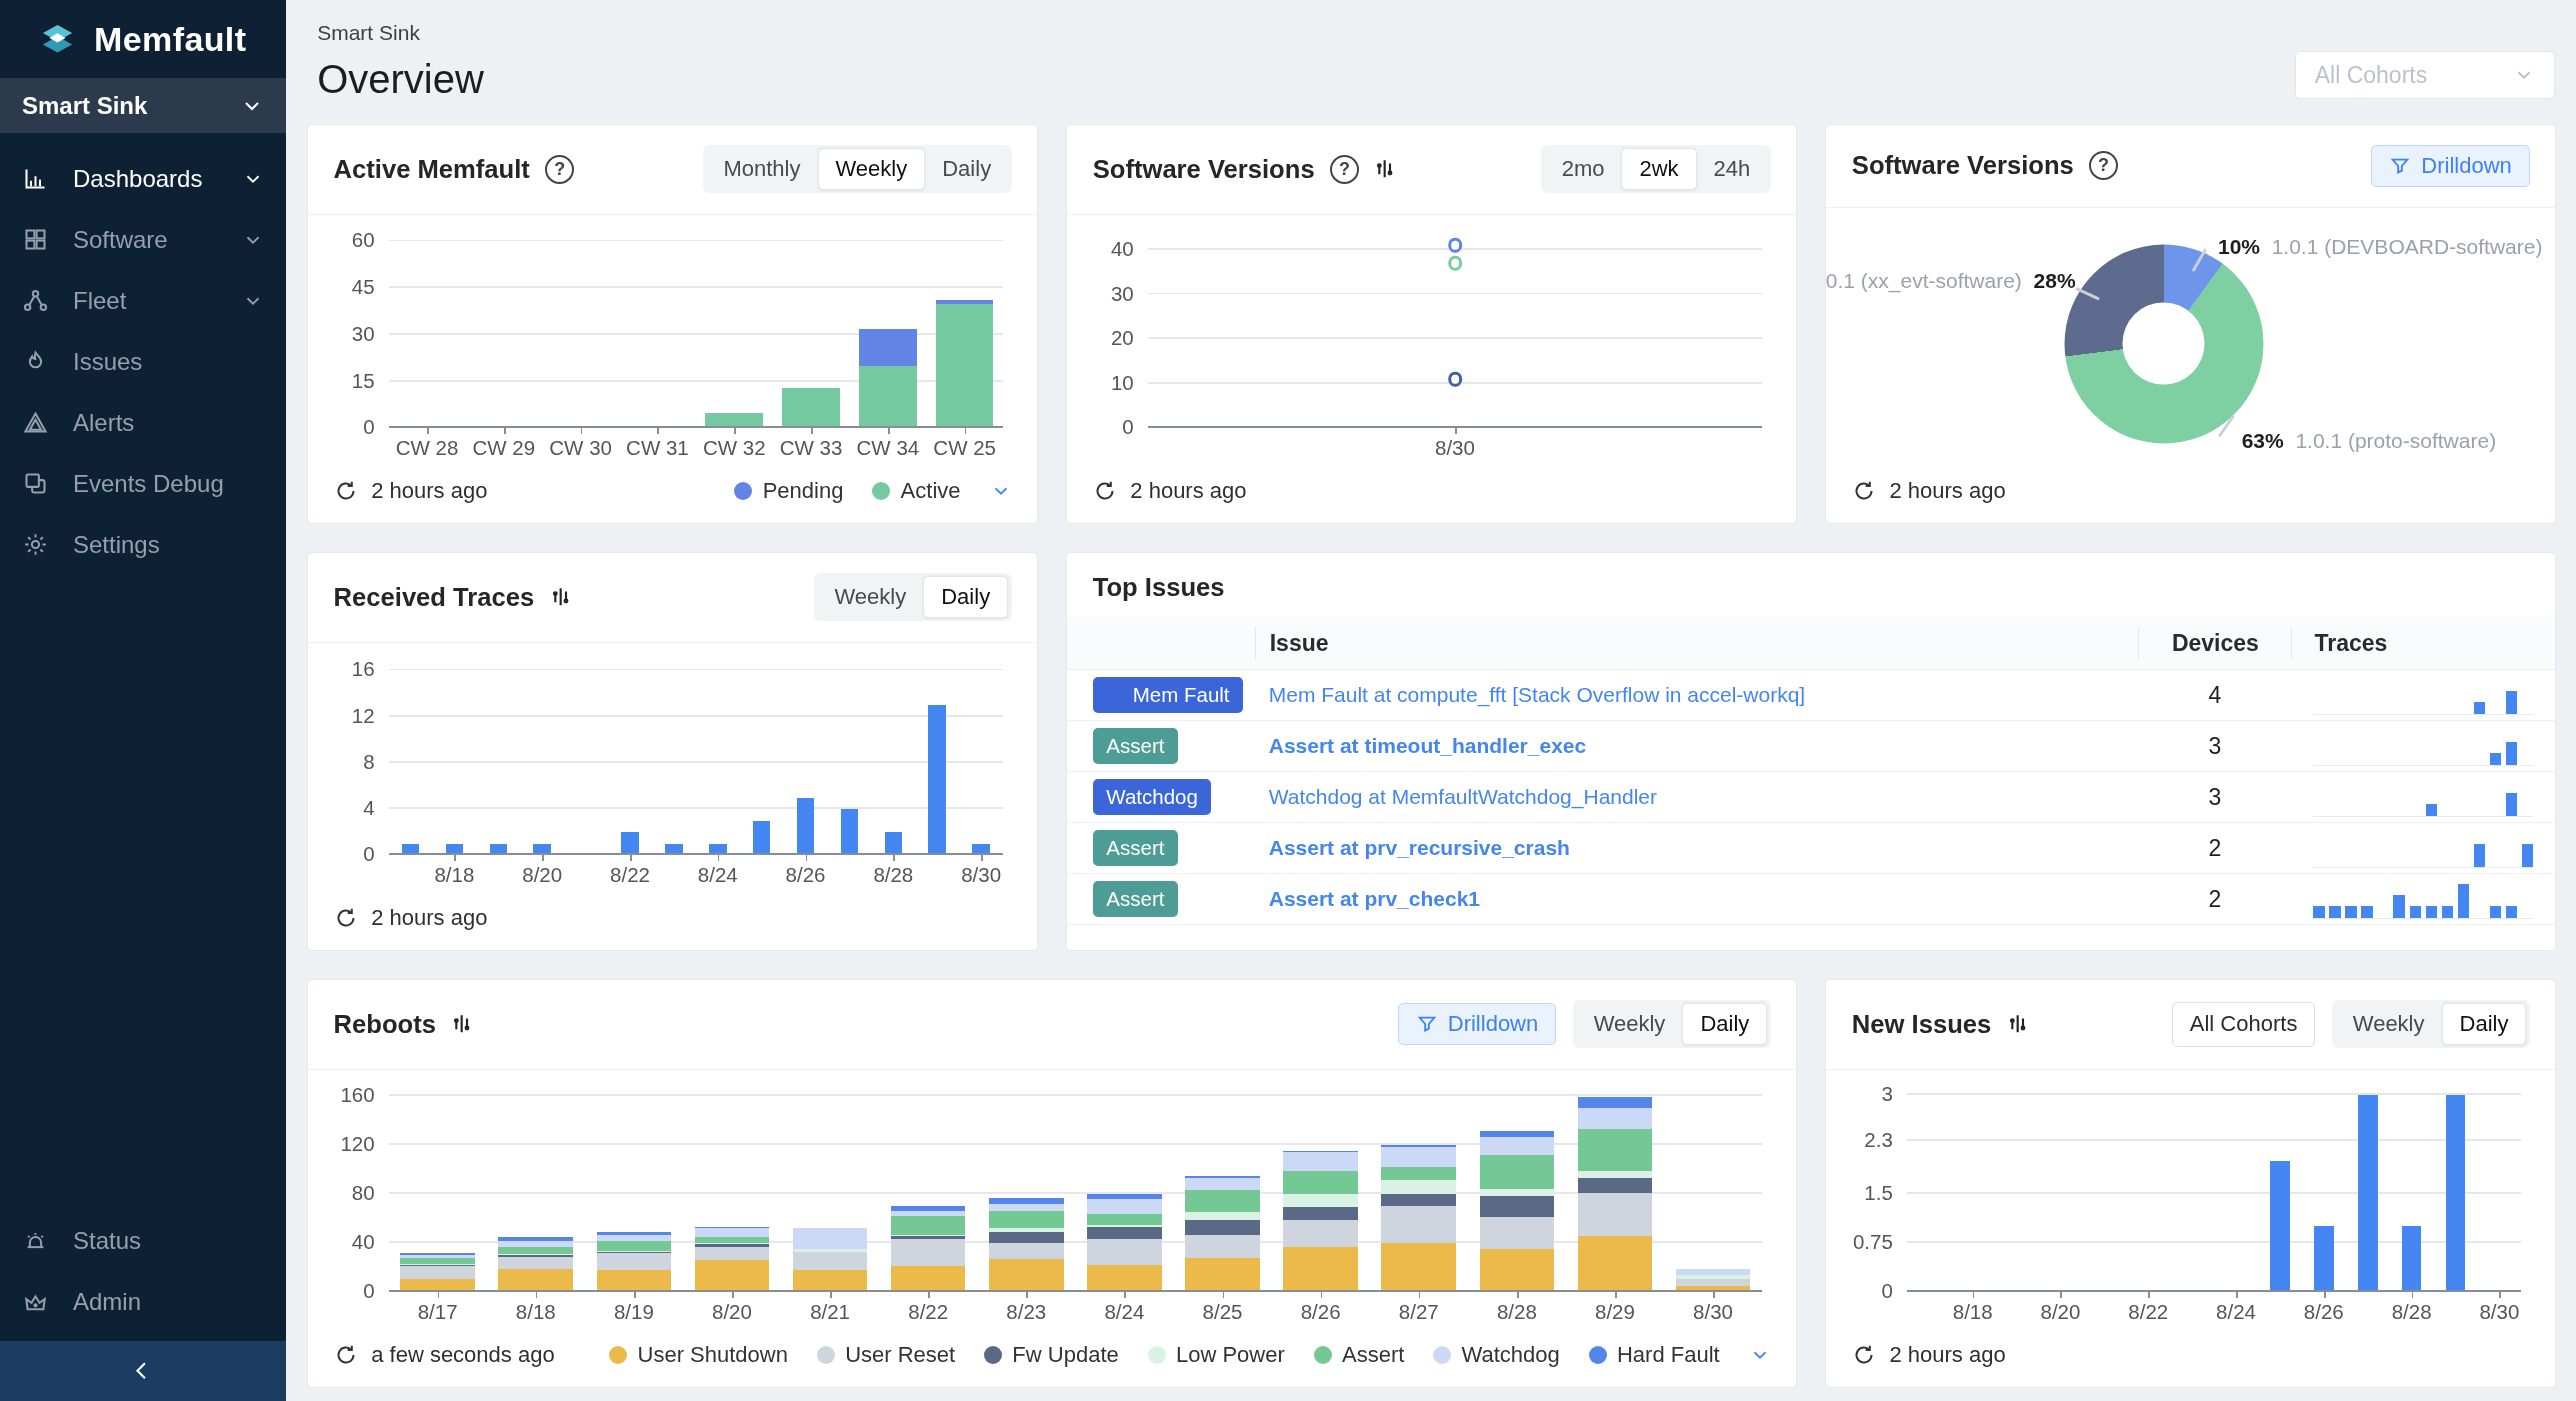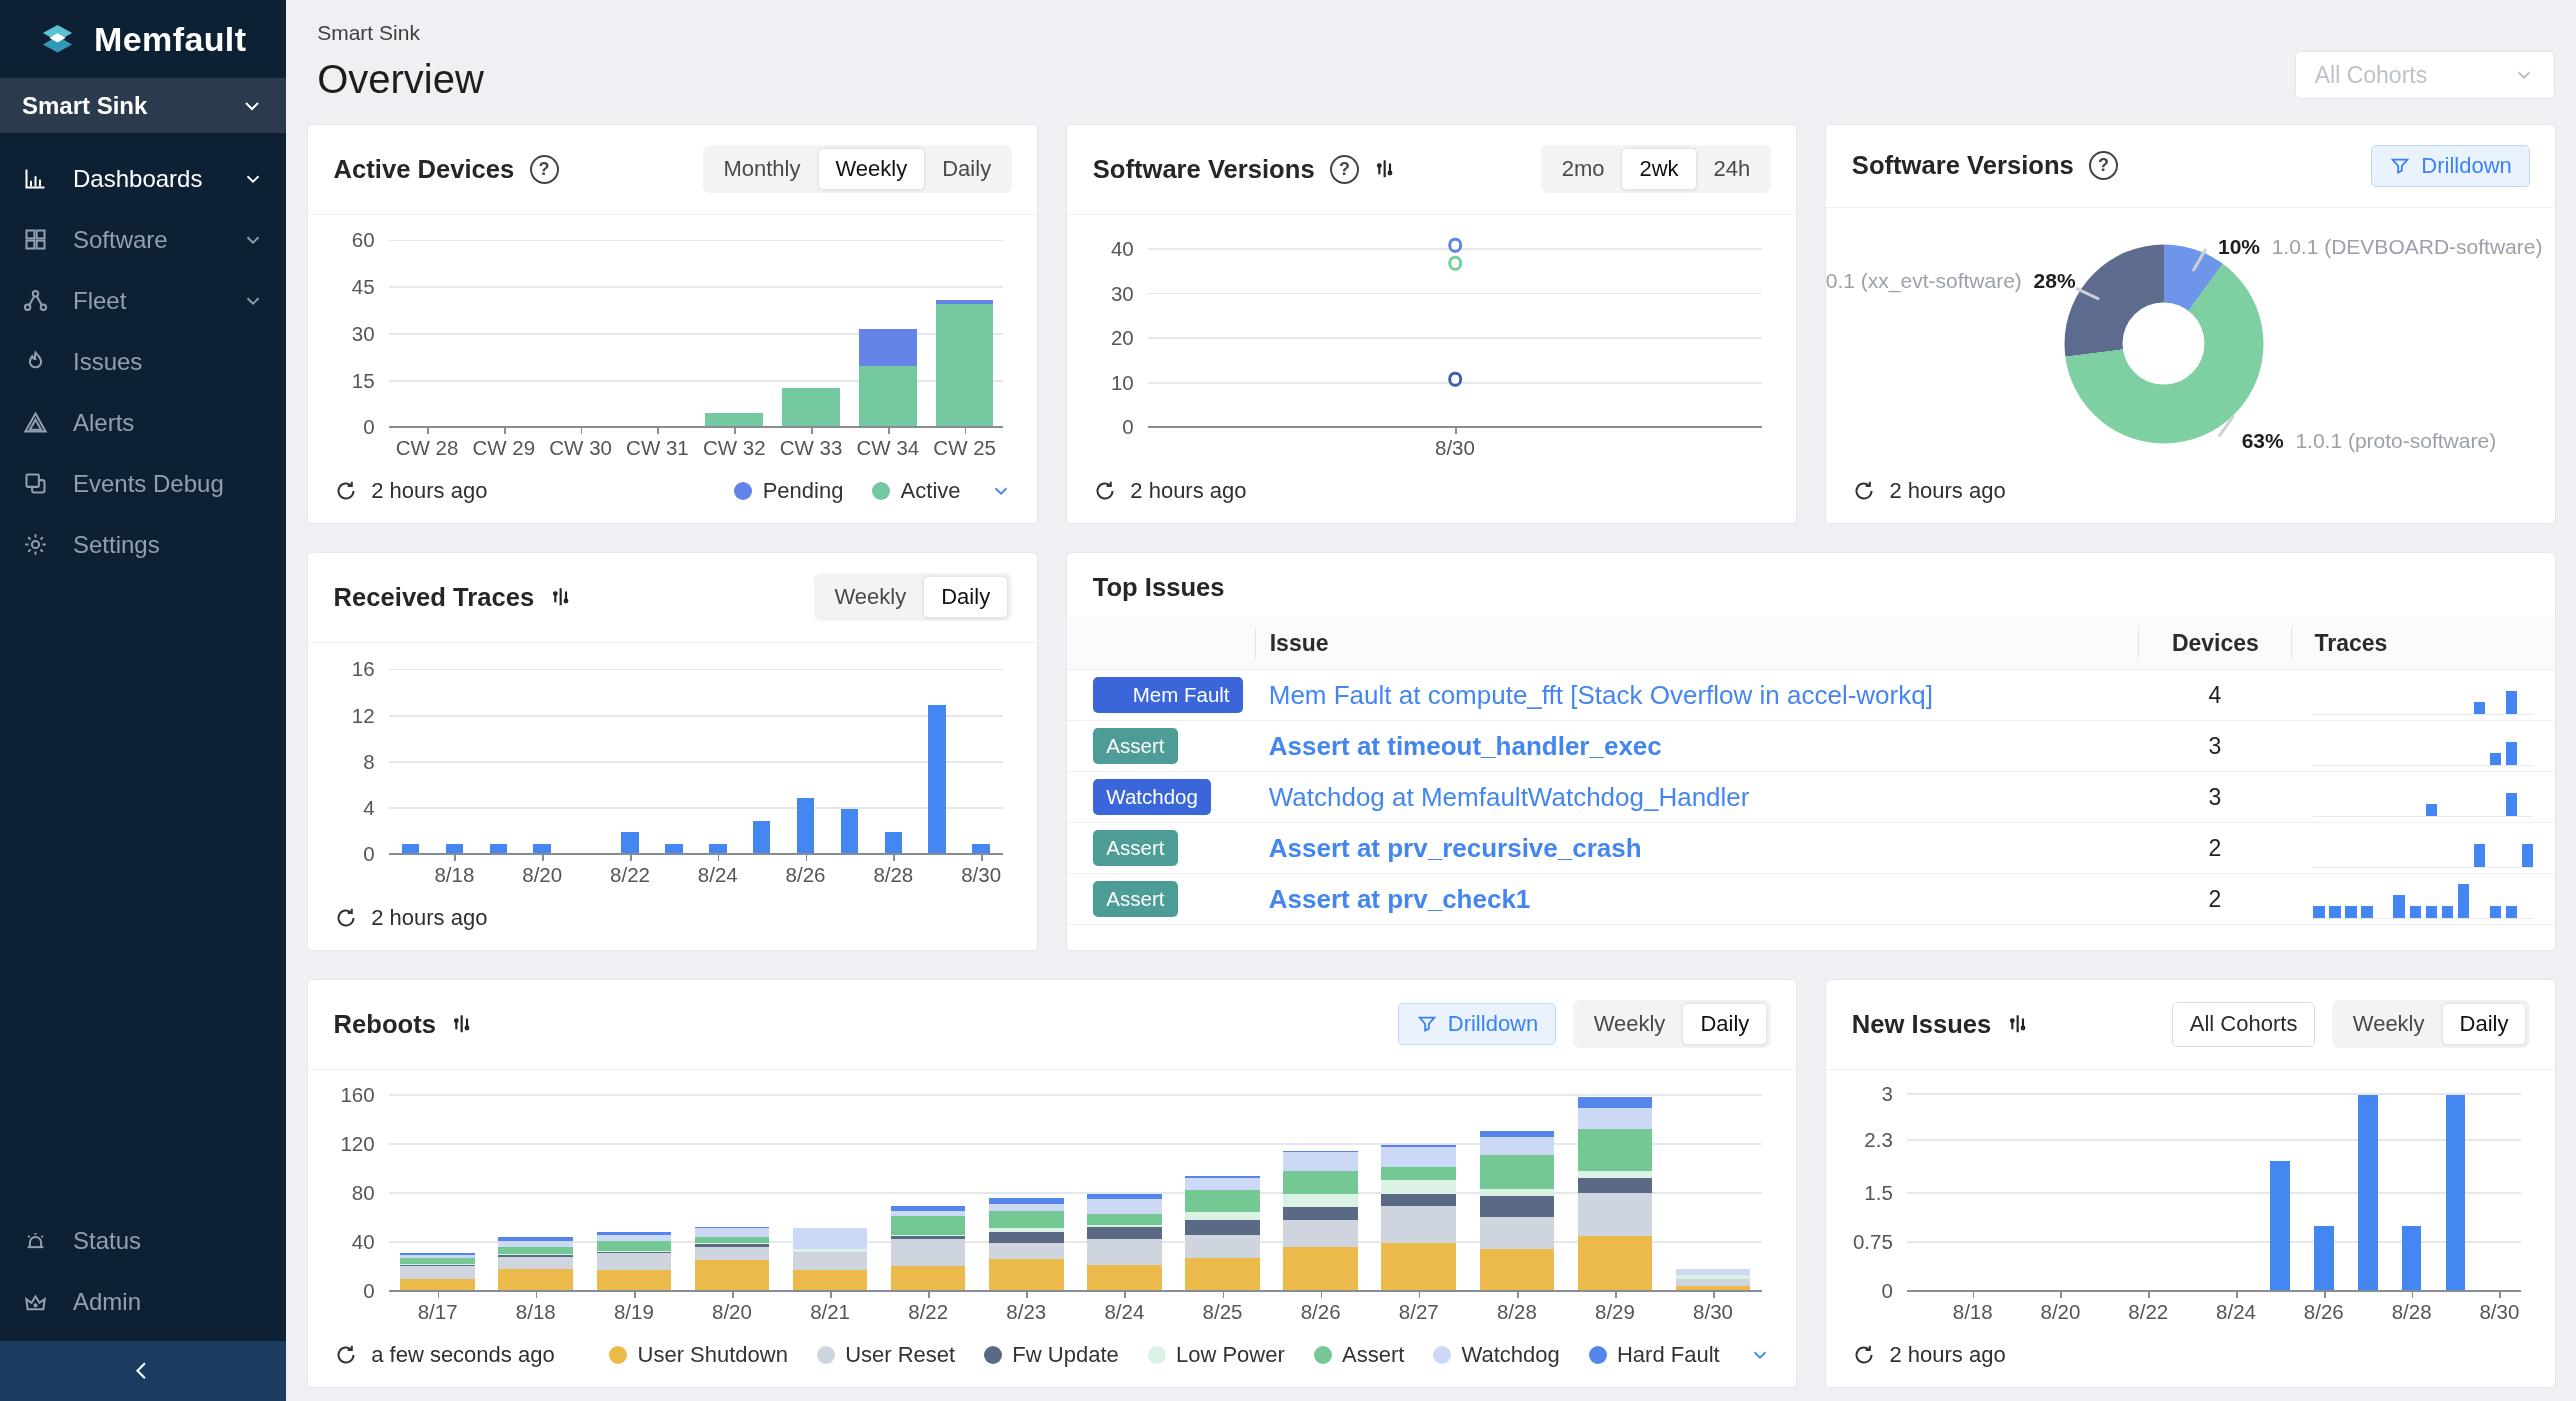--- a/index.html
+++ b/index.html
@@ -79,21 +79,21 @@
   
   .ti-headrow { display:flex; align-items:center; background:#fafbfc; border-bottom:1.7px solid #ececef; height:53px; font-size:23px; font-weight:600; color:#2b2b2b; }
   .ti-row { display:flex; align-items:center; height:51px; border-bottom:0.9px solid #f0f0f2; }
   .c-badge { width:188px; padding-left:25.6px; }
   .c-issue { flex:1; padding-left:13.6px; }
   .c-devices { width:153px; text-align:center; }
   .c-traces { width:264px; padding:0 22px; }
   .ti-headrow .c-issue, .ti-headrow .c-devices, .ti-headrow .c-traces { border-left:1.7px solid #e5e6e9; height:32px; display:flex; align-items:center; }
   .ti-headrow .c-devices { justify-content:center; }
   .badge { display:inline-block; padding:6px 13.6px; border-radius:5.1px; color:#fff; font-size:20.5px; }
-  .issue-link { font-size:26px; color:#4486f0; cursor:pointer; }
+  .issue-link { font-size:21px; color:#4486f0; cursor:pointer; }
   .issue-link.bold { font-weight:700; }
   .dev-num { font-size:23px; color:#1f1f1f; }
   .spark { width:220px; height:39px; display:flex; align-items:flex-end; gap:4.3px; border-bottom:1.7px solid #e8eaee; }
   .spark i { display:block; flex:1; background:#4487f2; }
 
   svg { display:block; }
 </style>
 </head>
 <body>
 
@@ -249,21 +249,21 @@
           </svg>
       </span>
     </div>
   </div>
 
   <div class="grid">
 
     <div class="card">
       <div class="card-head">
         <div class="title-row">
-          <span class="card-title">Active Devices</span>
+          <span class="card-title">Active Memfault</span>
           <span class="help">?</span>
         </div>
         <div class="toggle">
           <span>Monthly</span>
           <span class="sel">Weekly</span>
           <span>Daily</span>
         </div>
       </div>
       <div class="card-body">
         <div class="chart">

